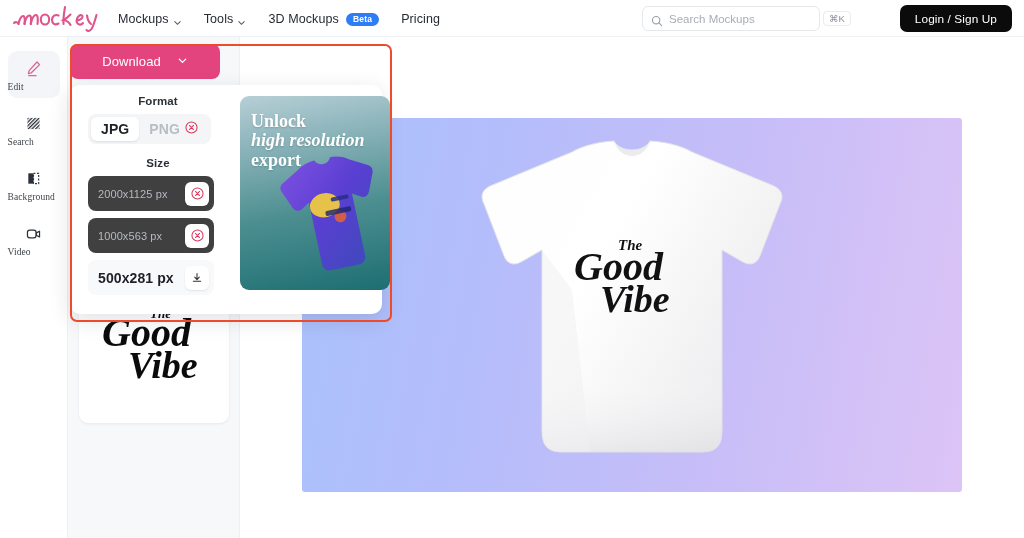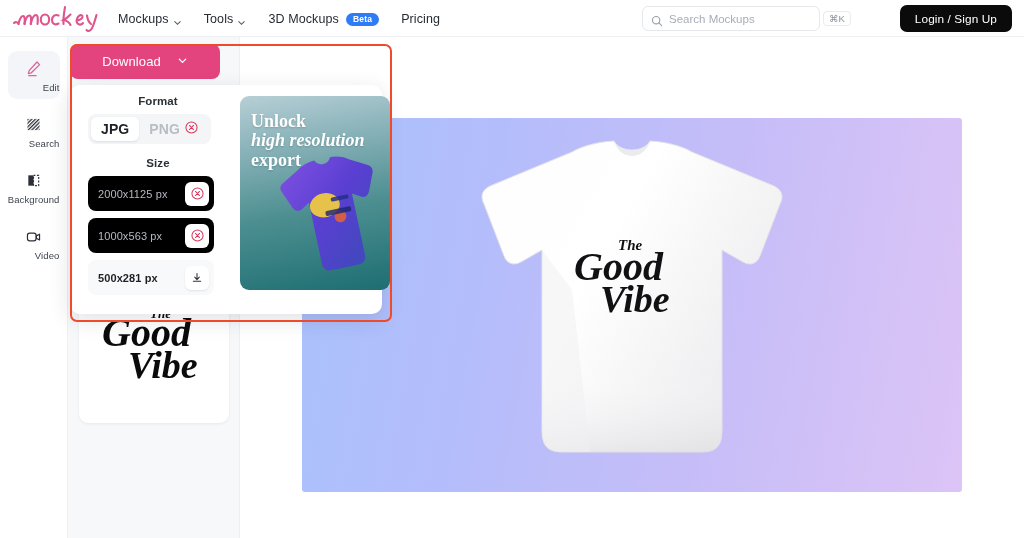--- a/index.html
+++ b/index.html
@@ -66,21 +66,21 @@
   }
 
   
   .rail {
     position: absolute; left: 0; top: 37px; width: 68px; height: 501px;
     background: #ffffff; border-right: 1px solid #eef0f3;
     padding-top: 14px;
   }
   .rail-item {
     width: 52px; margin: 0 auto 8px; padding: 7px 0 6px;
-    border-radius: 9px; text-align: right; cursor: pointer;
+    border-radius: 9px; text-align: left; cursor: pointer; font-family: Liberation Serif, serif;
   }
   .rail-item.active { background: #f4f5f8; }
   .rail-ico { height: 20px; display: flex; align-items: center; justify-content: center; margin-bottom: 4px; }
   .rail-label { font-size: 9.5px; color: #3d434c; letter-spacing: .1px; }
 
   
   .panel-col {
     position: absolute; left: 68px; top: 37px; width: 172px; height: 501px;
     background: #f7f8fa; border-right: 1px solid #eef0f3;
   }
@@ -124,27 +124,27 @@
   }
   .fmt-opt {
     font-size: 14px; font-weight: bold; padding: 4px 10px; border-radius: 6px;
     cursor: pointer; letter-spacing: .1px; display: flex; align-items: center; gap: 5px;
   }
   .fmt-opt.sel { background: #fff; color: #1d2127; box-shadow: 0 1px 2px rgba(20,25,40,.10); }
   .fmt-opt.locked { color: #b8bdc6; }
 
   .size-row {
     width: 126px; height: 35px; margin-bottom: 7px;
-    background: #000000; border-radius: 8px;
+    background: #404040; border-radius: 8px;
     display: flex; align-items: center; justify-content: space-between;
     padding: 0 5px 0 10px; cursor: pointer;
   }
   .size-row.avail { background: #f8f9fb; }
   .size-txt { font-size: 11px; color: #b5bac2; letter-spacing: .1px; }
-  .size-row.avail .size-txt { color: #1d2127; font-weight: bold; font-size: 11px; }
+  .size-row.avail .size-txt { color: #1d2127; font-weight: bold; font-size: 14px; }
   .row-btn {
     width: 24px; height: 24px; flex: none; border-radius: 6px;
     background: #fff; box-shadow: 0 1px 2px rgba(20,25,40,.10);
     display: flex; align-items: center; justify-content: center;
   }
 
   .promo {
     position: relative; width: 150px; height: 194px; margin-left: 12px; margin-top: 1px;
     border-radius: 9px; overflow: hidden; flex: none;
     background: linear-gradient(170deg, #b7cfd6 0%, #8fb6bd 22%, #4d8f91 58%, #1d6e72 100%);

